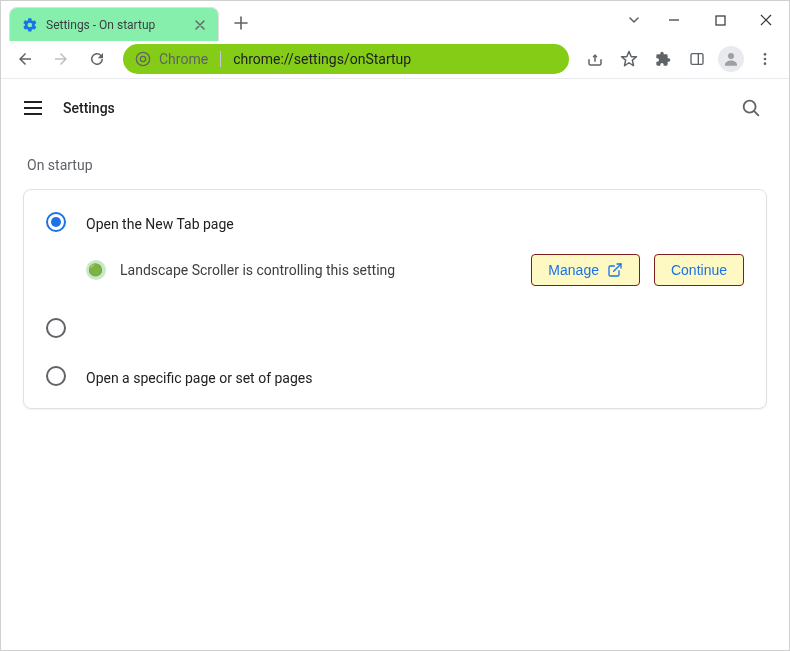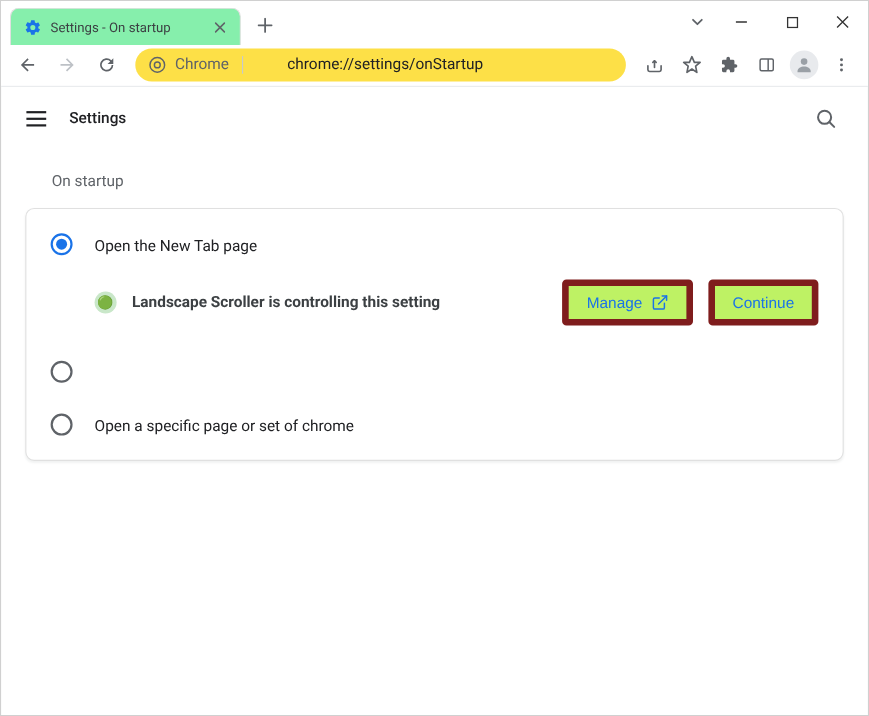--- a/index.html
+++ b/index.html
@@ -33,62 +33,62 @@
   .caret-btn { width:34px; display:flex; align-items:center; justify-content:center; color:#5f6368; }
   
   .toolbar {
     height:40px; display:flex; align-items:center; gap:4px;
     padding:0 8px; border-bottom:1px solid #e8eaed; background:#fff;
   }
   .tb-btn { width:32px; height:32px; display:flex; align-items:center; justify-content:center; color:#5f6368; border-radius:50%; }
   .tb-btn.disabled { color:#bdc1c6; }
   .omnibox {
     flex:1; height:30px; margin:0 6px; border-radius:15px;
-    background:#fde047; display:flex; align-items:center; padding:0 12px;
+    background:#84cc16; display:flex; align-items:center; padding:0 12px;
     font-size:14px; color:#202124; gap:8px;
   }
   .omnibox .secure-icon { color:#5f6368; width:16px; height:16px; display:flex; align-items:center; justify-content:center;}
   .omnibox .host { color:#5f6368; }
   .omnibox .sep { color:#9aa0a6; margin:0 4px; height:16px; width:1px; background:#c7c9cc; }
-  .omnibox .path { color:#202124;margin-left:28px; }
+  .omnibox .path { color:#202124; }
   .right-icons { display:flex; align-items:center; gap:2px; }
   .avatar { width:26px; height:26px; border-radius:50%; background:#e8eaed; display:flex; align-items:center; justify-content:center; color:#5f6368; }
   
   .settings-header {
     height:58px; display:flex; align-items:center; padding:0 20px; gap:18px;
   }
   .hamburger { width:24px; height:24px; display:flex; flex-direction:column; justify-content:center; gap:4px; }
   .hamburger span { display:block; height:2px; background:#202124; width:18px; margin:0 auto;}
   .settings-title { font-size:14px; font-weight:500; color:#202124; }
   .search-btn { margin-left:auto; width:36px; height:36px; display:flex; align-items:center; justify-content:center; color:#5f6368; }
   
   .content { padding: 10px 22px; }
-  .section-title { font-size:14px; color:#5f6368; margin:10px 12px 16px 24px; }
+  .section-title { font-size:14px; color:#5f6368; margin:10px 12px 16px 4px; }
   .card {
     border:1px solid #e0e0e0; border-radius:8px; padding:8px 0; background:#fff;
     box-shadow: 0 1px 2px rgba(60,64,67,0.07);
   }
   .radio-row {
     display:flex; align-items:flex-end; padding:14px 22px; gap:20px;
     font-size:14px; color:#202124;
   }
   .radio-outer {
     width:20px; height:20px; border-radius:50%; border:2px solid #5f6368;
     display:flex; align-items:center; justify-content:center; flex-shrink:0;
   }
   .radio-outer.selected { border-color:#1a73e8; }
   .radio-inner { width:10px; height:10px; border-radius:50%; background:#1a73e8; }
   .ext-row {
     display:flex; align-items:center; padding:8px 22px 18px 62px; gap:14px;
     font-size:14px; color:#3c4043;
   }
   .ext-icon { width:20px; height:20px; border-radius:50%; background:#c9e7c9; display:flex; align-items:center; justify-content:center; font-size:12px;}
-  .ext-text { flex:1;font-weight:bold; }
+  .ext-text { flex:1; }
   .btn-outline {
-    border:6px solid #7f1d1d; background:#bef264; color:#1a73e8;
+    border:1px solid #7f1d1d; background:#fef9c3; color:#1a73e8;
     padding:7px 16px; border-radius:4px; font-size:14px; font-weight:500;
     display:flex; align-items:center; gap:8px; cursor:pointer;
   }
   svg { display:block; }
 </style>
 </head>
 <body>
 
 <div class="window-frame">
 
@@ -247,18 +247,18 @@
           <span>Continue</span>
         </button>
       </div>
 
       <div class="radio-row">
         <div class="radio-outer"></div>
       </div>
 
       <div class="radio-row">
         <div class="radio-outer"></div>
-        <span>Open a specific page or set of chrome</span>
+        <span>Open a specific page or set of pages</span>
       </div>
 
     </div>
   </div>
 </div>
 
 </body></html>

